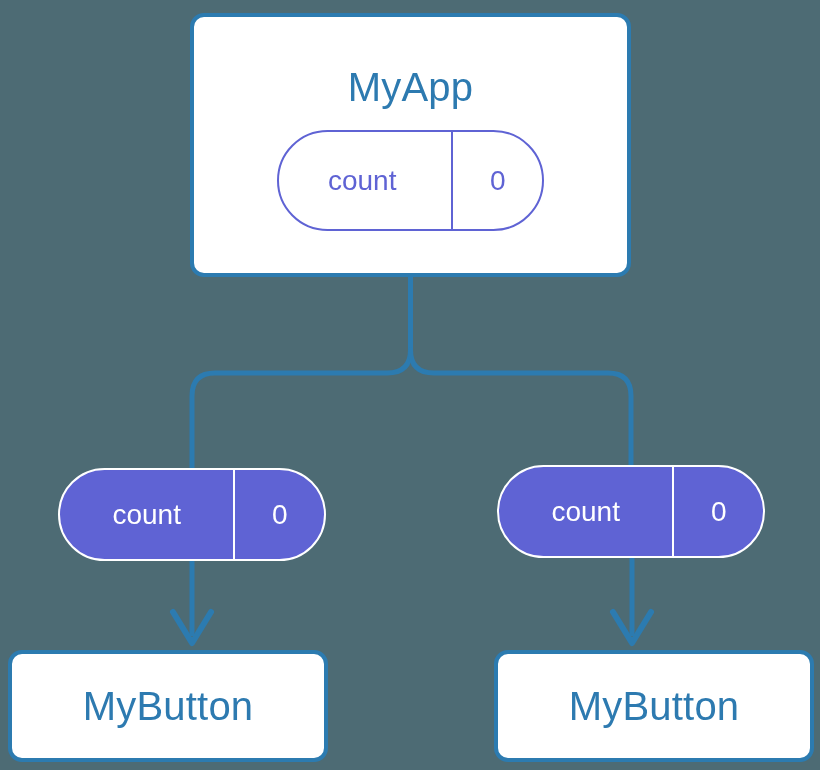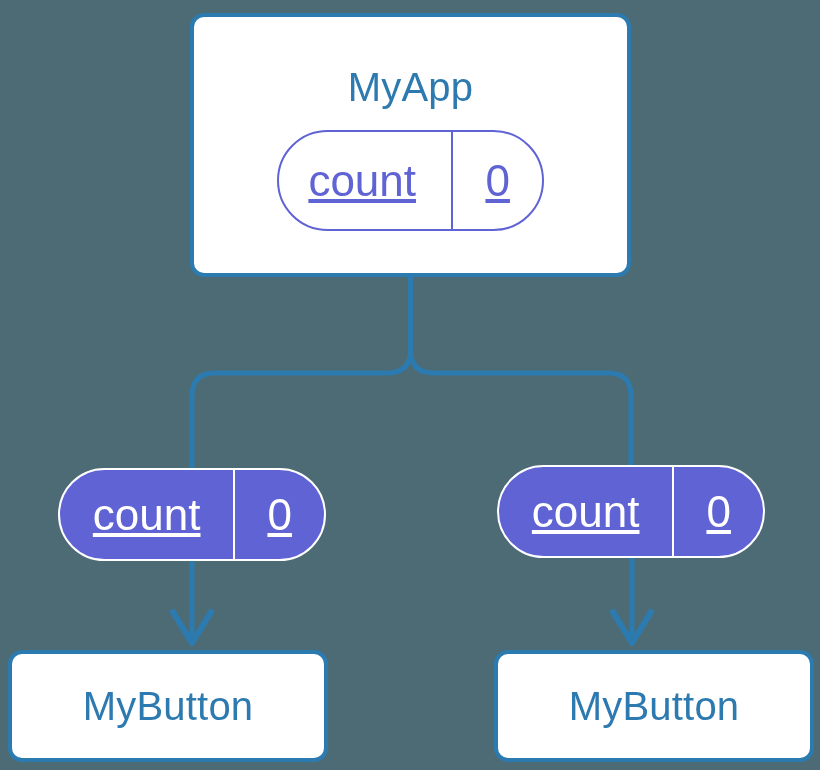--- a/index.html
+++ b/index.html
@@ -86,26 +86,25 @@
     box-sizing: border-box;
     border-radius: 999px;
     overflow: hidden;
     font-size: 0;
   }
   .pill .pill-label,
   .pill .pill-value {
     display: flex;
     align-items: center;
     justify-content: center;
-    font-size: 44px;
+    font-size: 28px;
     font-weight: 400;
     line-height: 1;
     white-space: nowrap;
     box-sizing: border-box;
-    text-decoration: underline;
   }
 
   
   .pill.outline {
     background: #ffffff;
     border: 2px solid #5f63d4;
   }
   .pill.outline .pill-label,
   .pill.outline .pill-value { color: #5f63d4; }
   .pill.outline .pill-value { border-left: 2px solid #5f63d4; }

